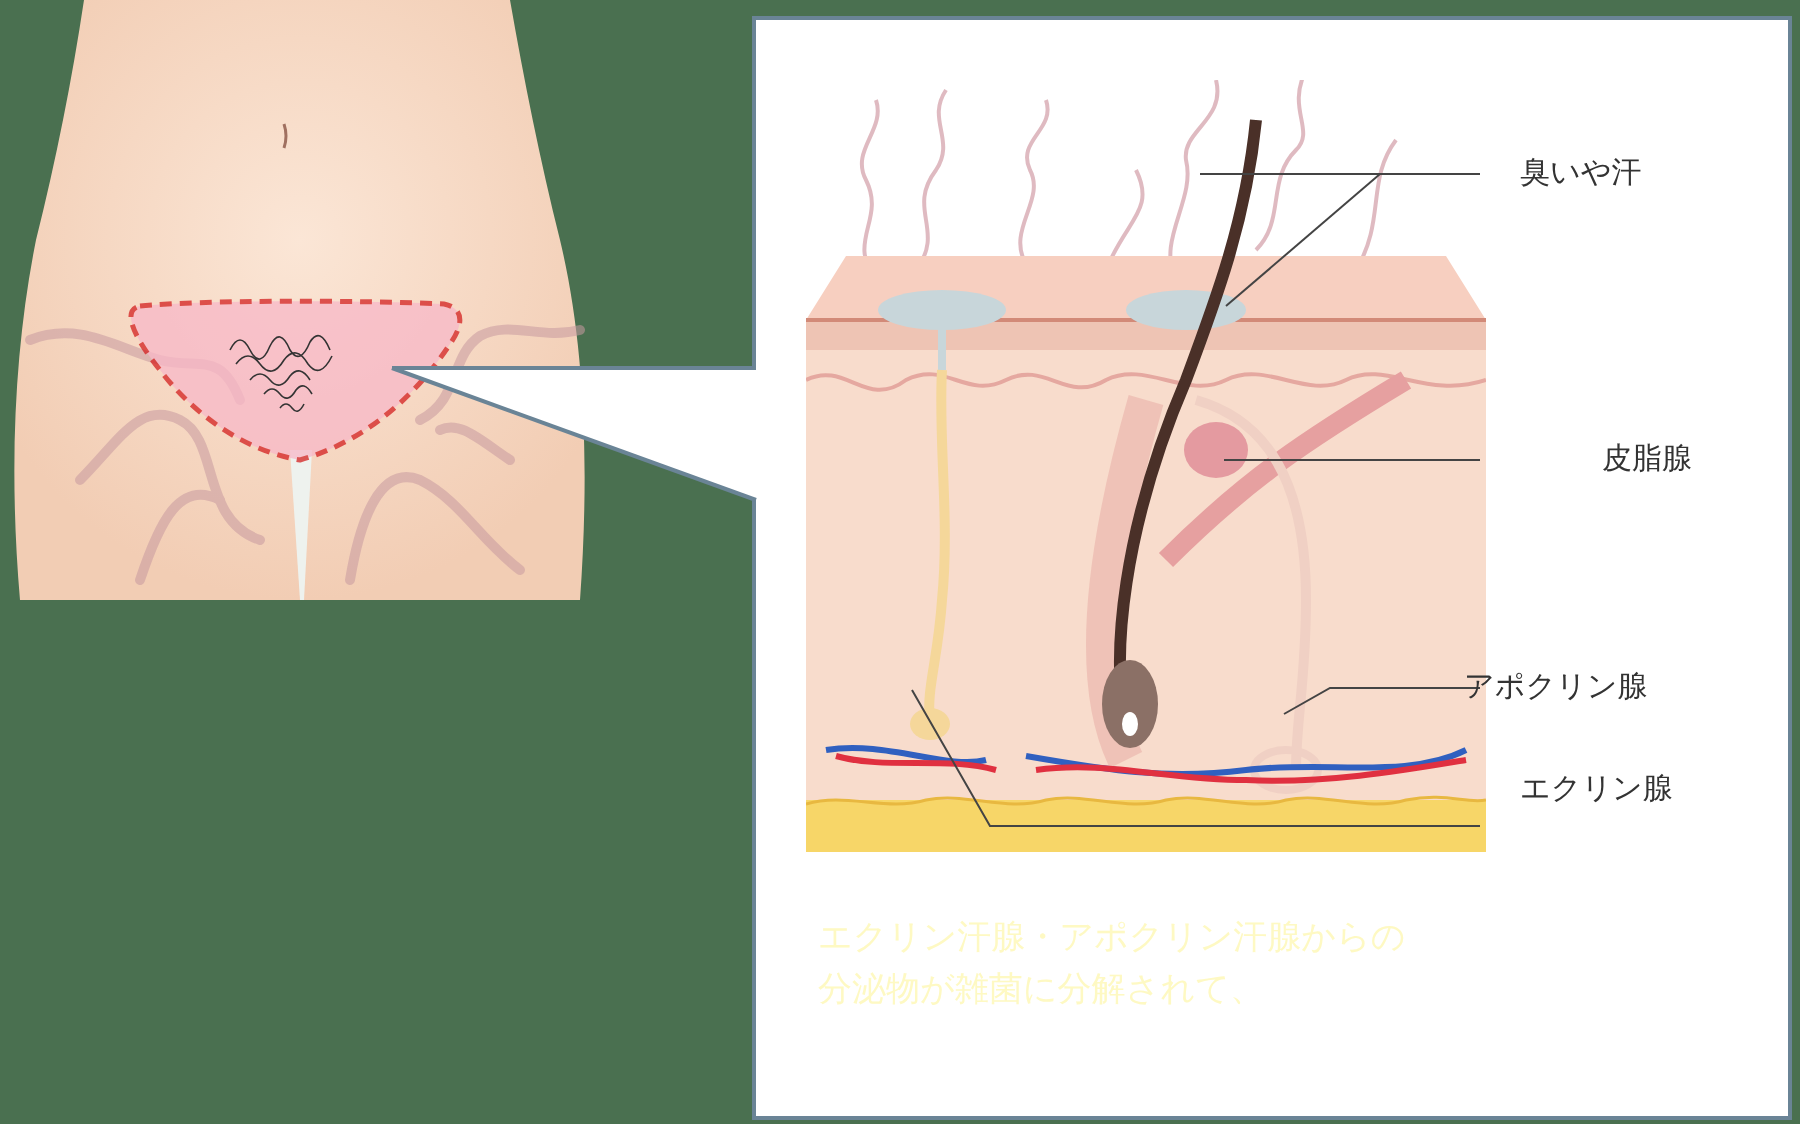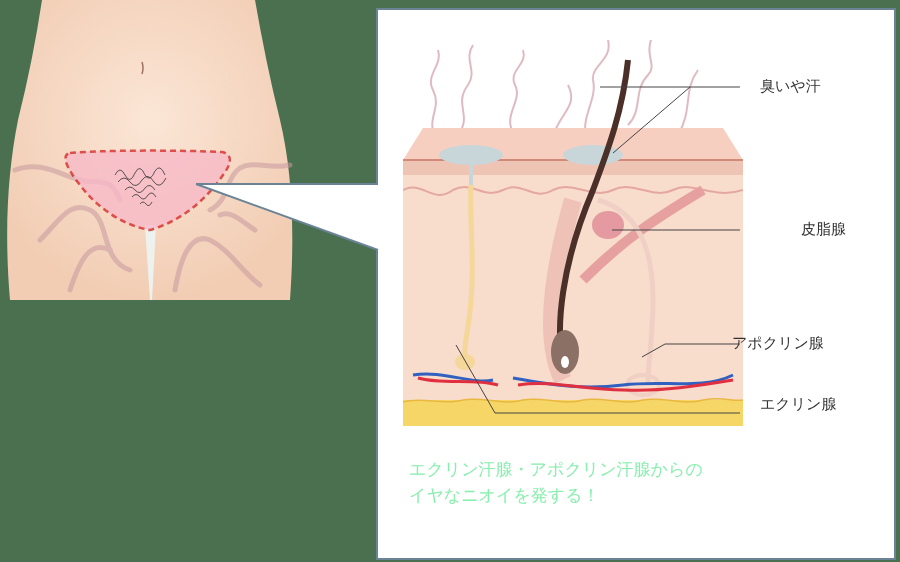--- a/index.html
+++ b/index.html
@@ -2,21 +2,21 @@
 <html><head>
 <meta charset="utf-8">
 <style>
   html,body{margin:0;padding:0;}
   body{width:900px;height:562px;background:#4a7050;position:relative;overflow:hidden;font-family:"DejaVu Sans",sans-serif;}
   .torso{position:absolute;left:0;top:0;width:300px;height:300px;}
   .callout{position:absolute;left:376px;top:8px;width:520px;height:552px;background:#fff;border:2px solid #6a8496;box-sizing:border-box;}
   .pointer{position:absolute;left:0;top:0;}
   .skin{position:absolute;left:403px;top:40px;width:340px;height:400px;}
   .label{position:absolute;font-size:15px;color:#333;white-space:nowrap;}
-  .caption{position:absolute;left:409px;top:456px;font-size:17px;line-height:26px;color:#86efac;}
+  .caption{position:absolute;left:409px;top:456px;font-size:17px;line-height:26px;color:#fef9c3;}
   .caption div{white-space:nowrap;}
 </style>
 </head>
 <body>
 
 <svg class="torso" viewBox="0 0 300 300" width="300" height="300">
   <defs>
     <radialGradient id="skinG" cx="50%" cy="40%" r="60%">
       <stop offset="0%" stop-color="#fbe6d6"></stop>
       <stop offset="100%" stop-color="#f2cdb4"></stop>
@@ -100,18 +100,18 @@
     <polyline points="613,153 690,87"></polyline>
     <polyline points="612,230 740,230"></polyline>
     <polyline points="642,357 665,344 740,344"></polyline>
     <polyline points="456,345 495,413 740,413"></polyline>
   </g>
 </svg>
 
 <div class="label" style="left:760px;top:77px;">臭いや汗</div>
 <div class="label" style="left:801px;top:220px;">皮脂腺</div>
 <div class="label" style="left:732px;top:334px;">アポクリン腺</div>
-<div class="label" style="left:760px;top:395px;">エクリン腺</div>
+<div class="label" style="left:760px;top:385px;">エクリン腺</div>
 
 <div class="caption">
   <div>エクリン汗腺・アポクリン汗腺からの</div>
-  <div>イヤなニオイを発する！</div>
+  <div>分泌物が雑菌に分解されて、</div>
 </div>
 
 </body></html>

